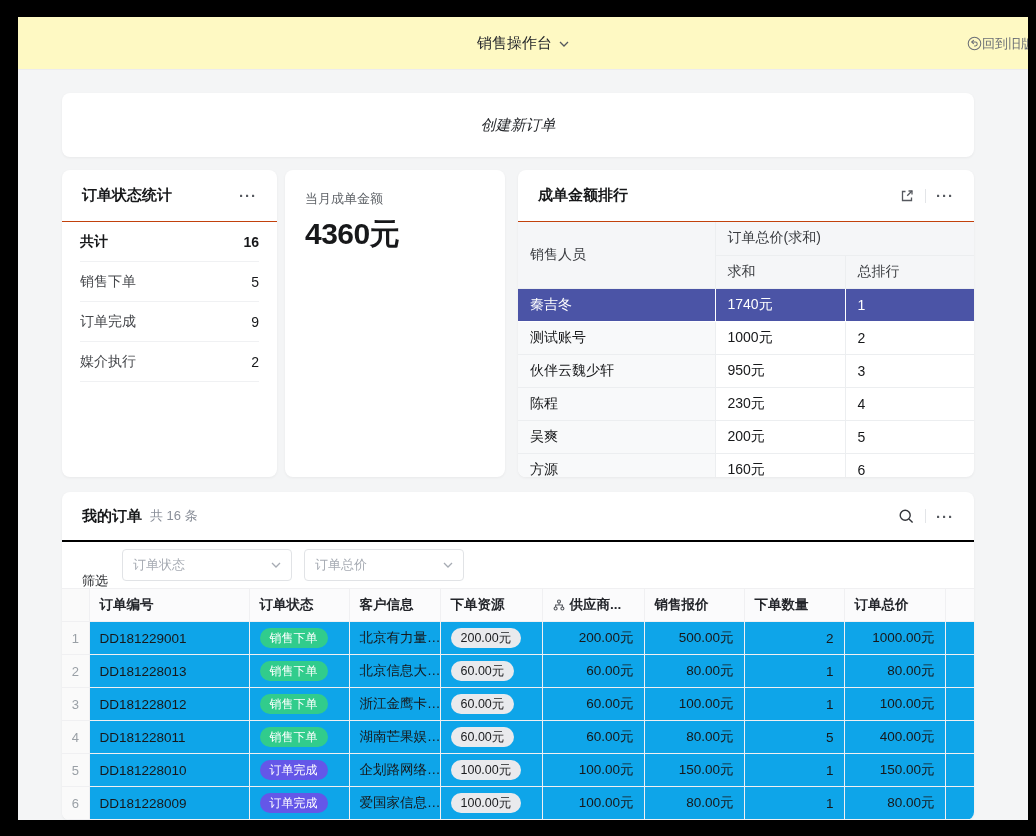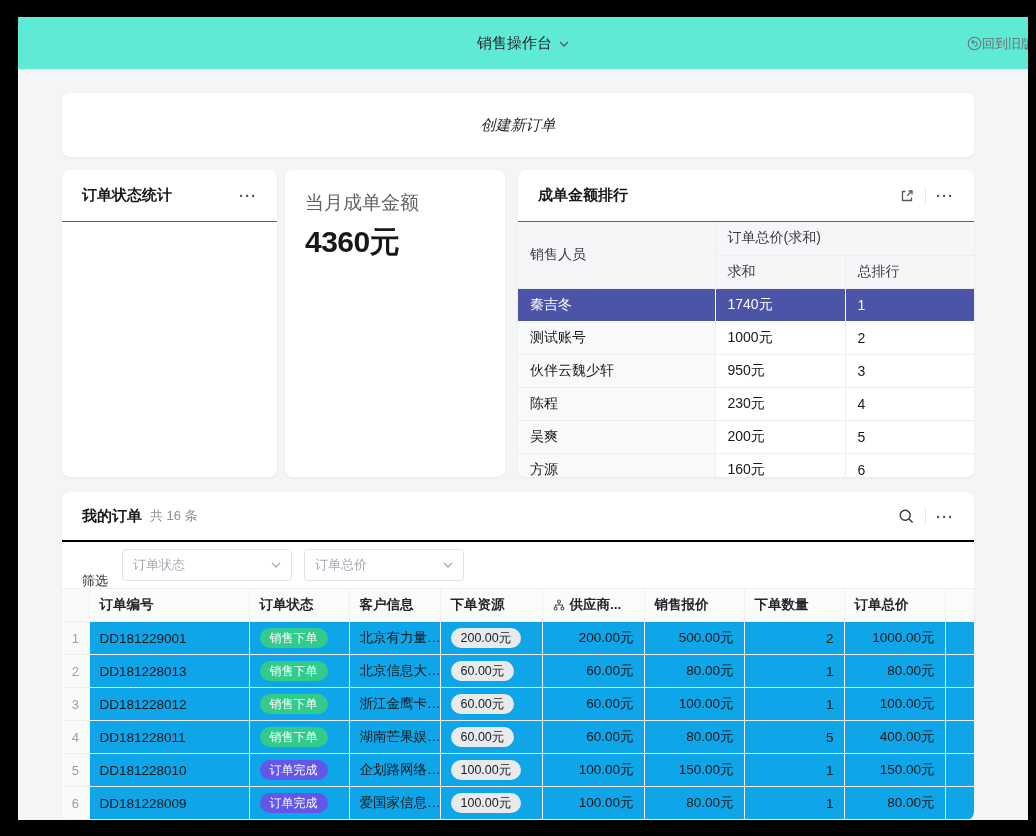--- a/index.html
+++ b/index.html
@@ -2,21 +2,21 @@
 <html style="--accent-blue: #4b54a6;"><head>
 <meta charset="utf-8">
 <style>
   * { margin:0; padding:0; box-sizing:border-box; }
   body { font-family:"Liberation Sans","DejaVu Sans",sans-serif; background:#000; }
   .stage { position:relative; width:1036px; height:836px; background:#000; overflow:hidden; }
   .window { position:absolute; left:18px; top:17px; width:1010px; height:803px;
             background:#f4f5f6; overflow:hidden; }
 
   
-  .topbar { position:absolute; top:0; left:0; right:0; height:53px; background:#5eead4;
+  .topbar { position:absolute; top:0; left:0; right:0; height:53px; background:#fef9c3;
             border-bottom:1px solid #ececee; }
   .topbar-title { position:absolute; left:0; right:0; top:0; height:53px;
                   display:flex; align-items:center; justify-content:center; gap:7px;
                   font-size:15px; font-weight:500; color:#26282c; cursor:pointer; }
   .topbar-right { position:absolute; right:-6px; top:0; height:53px; display:flex;
                   align-items:center; gap:0; font-size:13px; color:#6b6f76; cursor:pointer; }
 
   
   .card { position:absolute; background:#fff; border-radius:8px;
           box-shadow:0 1px 3px rgba(0,0,0,0.05); }
@@ -35,21 +35,21 @@
   
   .status-card { left:44px; top:153px; width:215px; height:307px; }
   .status-rows { padding:0 18px; }
   .status-row { height:40px; display:flex; align-items:center; justify-content:space-between;
                 border-bottom:1px solid #f0f1f3; font-size:14px; color:#46484c; }
   .status-row .val { color:#17181a; font-weight:500; }
   .status-row.bold, .status-row.bold .val { font-weight:700; color:#17181a; }
 
   
   .amount-card { left:267px; top:153px; width:220px; height:307px; padding:20px; }
-  .amount-label { font-size:19px; color:#5f6368; }
+  .amount-label { font-size:13px; color:#5f6368; }
   .amount-value { margin-top:6px; font-size:30px; font-weight:700; color:#17181a;
                   letter-spacing:-0.5px; }
 
   
   .ranking-card { left:500px; top:153px; width:456px; height:307px; overflow:hidden; }
   .rank-table { width:456px; border-collapse:collapse; table-layout:fixed; font-size:14px; }
   .rank-table th, .rank-table td { border:1px solid #eceef0; padding:0 12px; text-align:left;
                                    overflow:hidden; white-space:nowrap; }
   .rank-table th { height:33px; background:#f5f6f8; font-weight:400; color:#3a3c40; }
   .rank-table td { height:33px; color:#17181a; }
@@ -124,20 +124,41 @@
 
     <div class="card create-card">
       <span>创建新订单</span>
     </div>
 
     <section class="card status-card">
       <div class="card-head">
         <h2>订单状态统计</h2>
         <span class="more">···</span>
       </div>
+      <div class="status-rows" id="status-rows">
+  <div class="status-row bold">
+    <span>共计</span>
+    <span class="val">16</span>
+  </div>
+
+  <div class="status-row">
+    <span>销售下单</span>
+    <span class="val">5</span>
+  </div>
+
+  <div class="status-row">
+    <span>订单完成</span>
+    <span class="val">9</span>
+  </div>
+
+  <div class="status-row">
+    <span>媒介执行</span>
+    <span class="val">2</span>
+  </div>
+</div>
     </section>
 
     <section class="card amount-card">
       <div class="amount-label">当月成单金额</div>
       <div class="amount-value">4360元</div>
     </section>
 
     <section class="card ranking-card">
       <div class="card-head">
         <h2>成单金额排行</h2>

